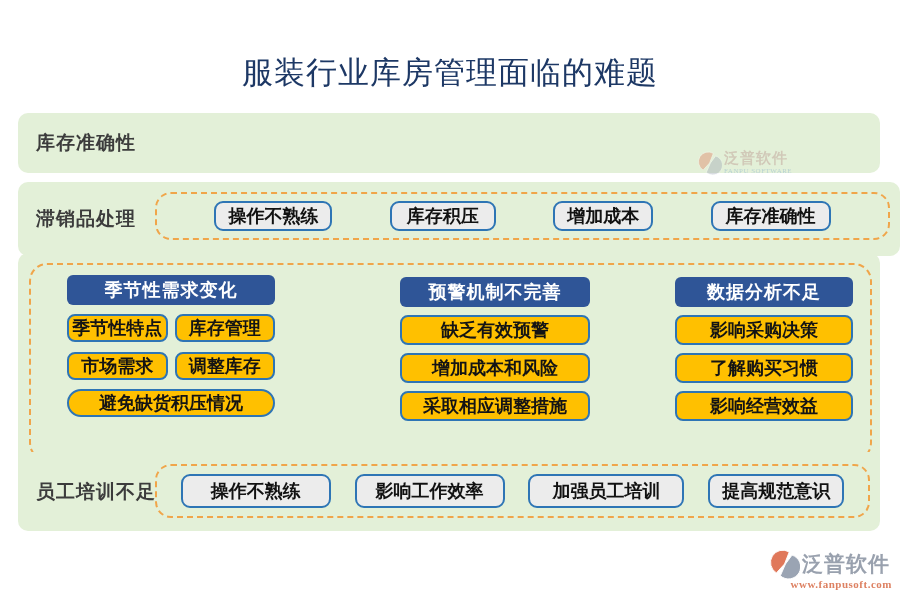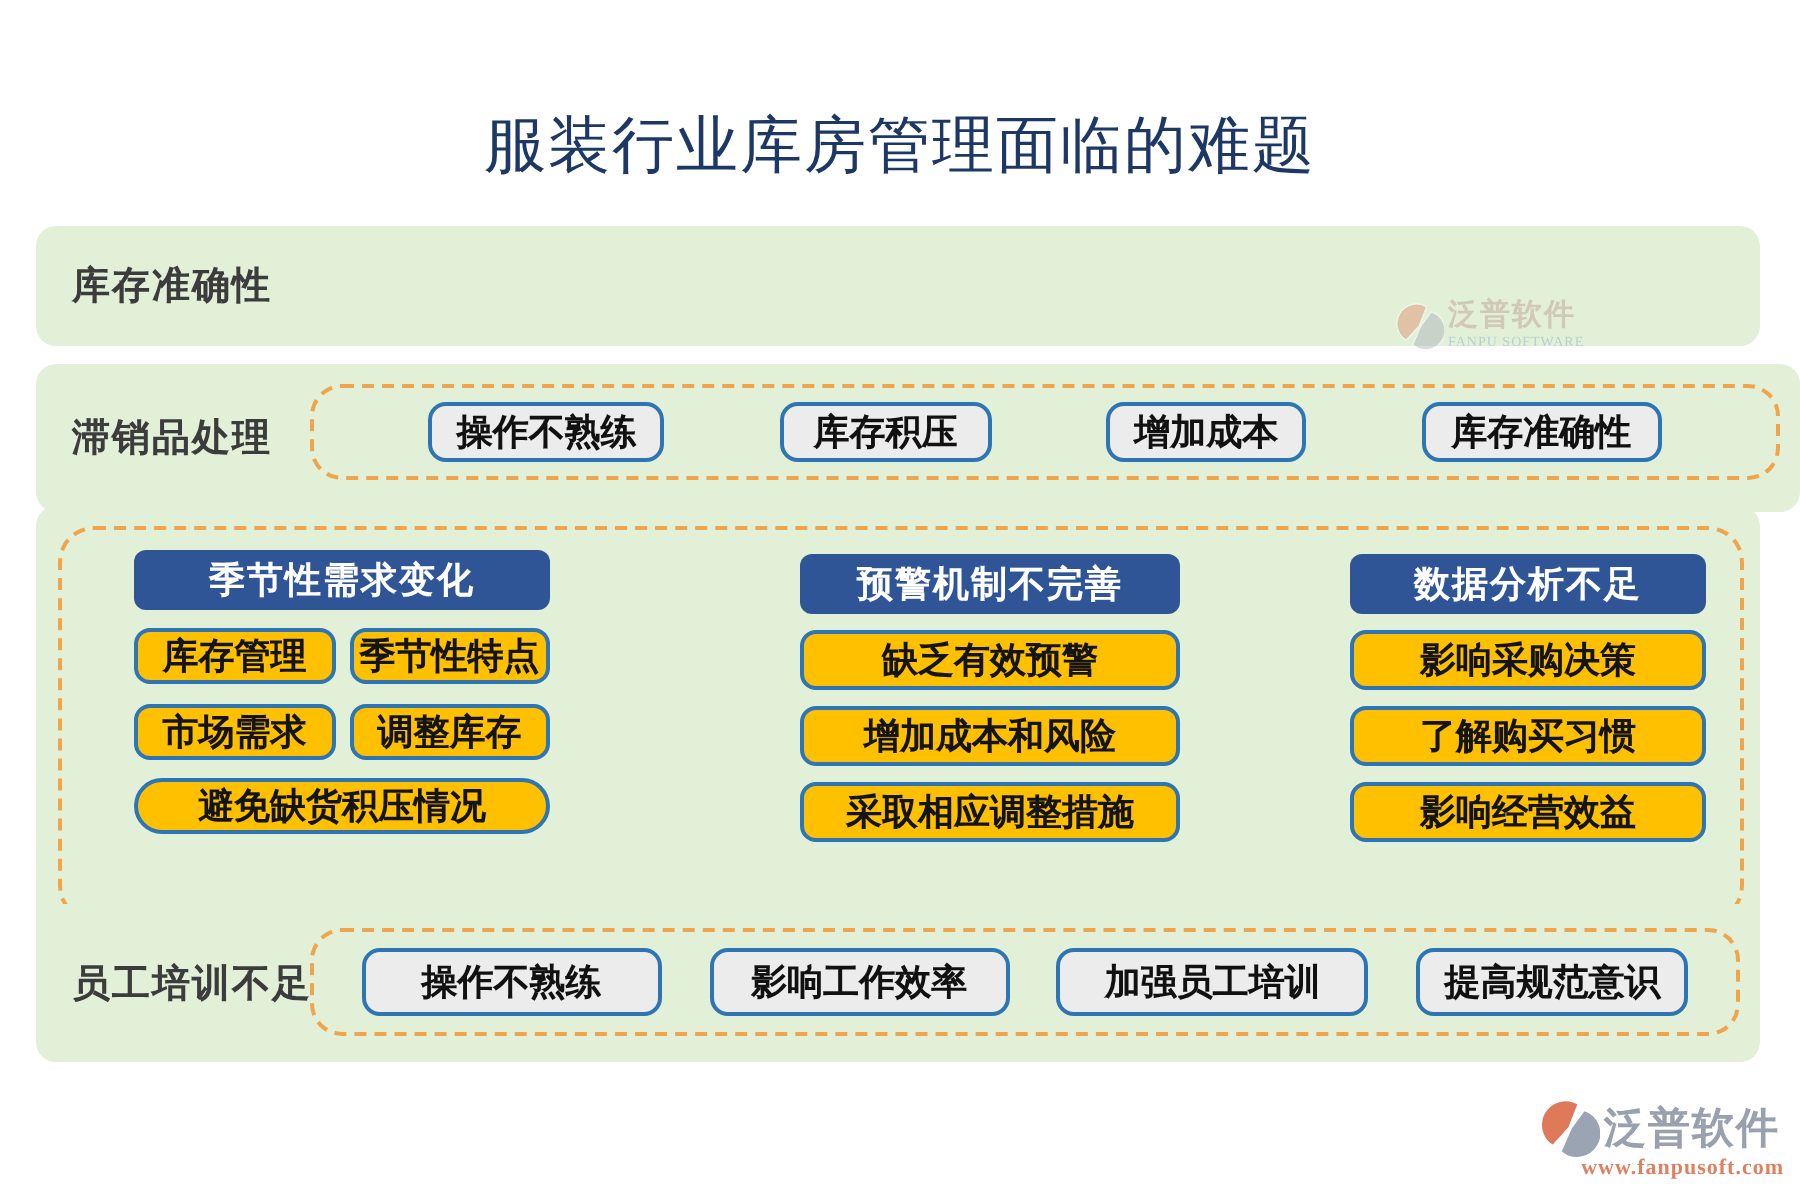--- a/index.html
+++ b/index.html
@@ -131,22 +131,22 @@
       <div class="chip">库存准确性</div>
     </div>
   </div>
 
   <div class="panel" id="middle">
     <div class="dashed-area"></div>
 
     <div class="col" id="col1">
       <div class="col-header">季节性需求变化</div>
       <div class="two-col">
+        <div class="ychip">季节性特点</div>
         <div class="ychip">库存管理</div>
-        <div class="ychip">季节性特点</div>
       </div>
       <div class="two-col">
         <div class="ychip">市场需求</div>
         <div class="ychip">调整库存</div>
       </div>
       <div class="ychip wide">避免缺货积压情况</div>
     </div>
 
     <div class="col" id="col2">
       <div class="col-header">预警机制不完善</div>

